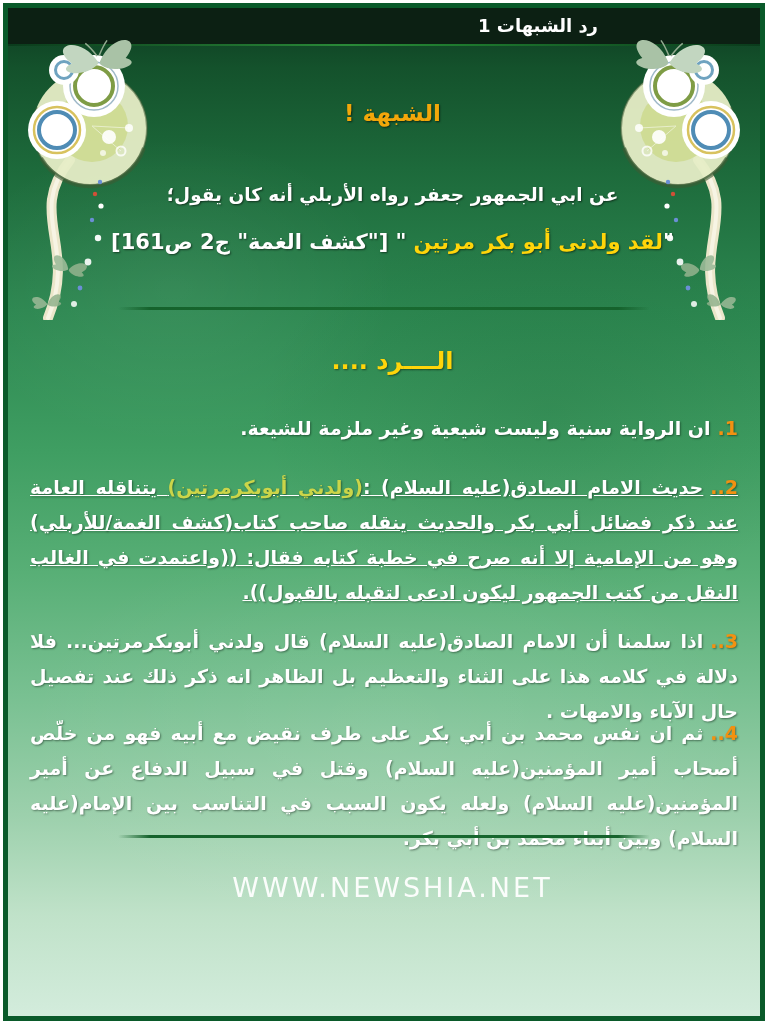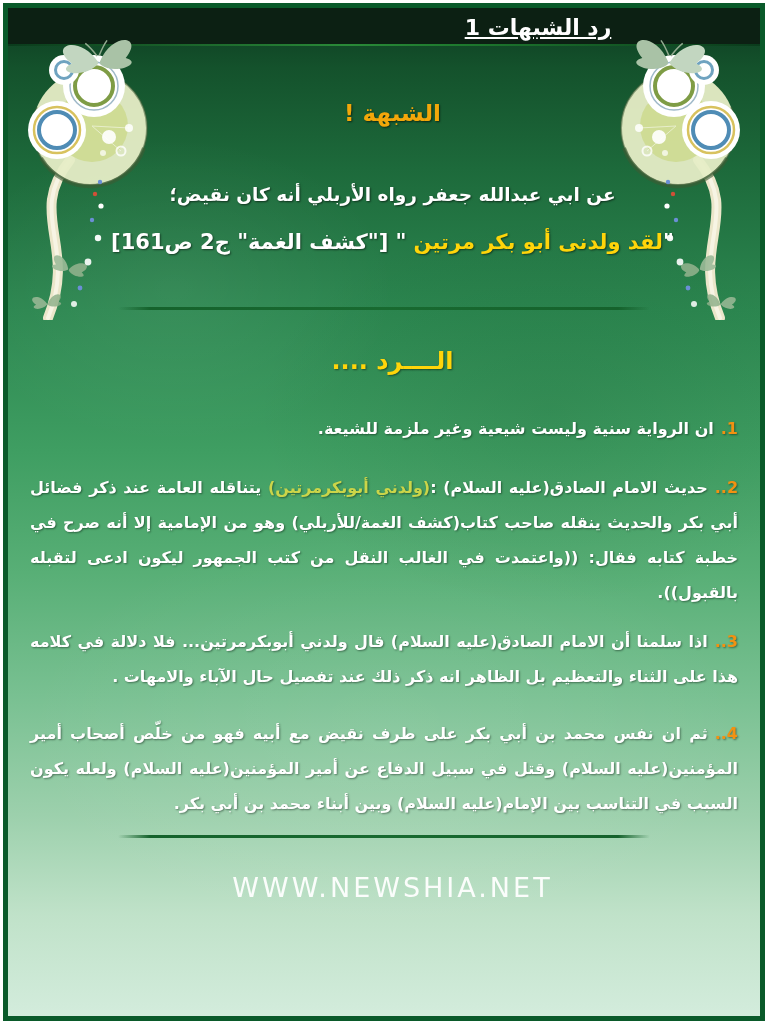--- a/index.html
+++ b/index.html
@@ -22,22 +22,22 @@
       radial-gradient(ellipse 320px 220px at 22% 28%, rgba(255,255,255,0.06), transparent 70%),
       radial-gradient(ellipse 420px 280px at 72% 40%, rgba(0,40,12,0.10), transparent 70%),
       radial-gradient(ellipse 520px 300px at 50% 72%, rgba(255,255,255,0.07), transparent 70%);
   }
   .topbar {
     position:absolute; top:0; left:0; right:0; height:36px;
     background:#0c2013; z-index:1;
   }
   .topbar-title {
     position:absolute; top:7px; left:530px; transform:translateX(-50%);
-    color:#ffffff; font-size:22px; font-weight:bold; letter-spacing:1px;
-    white-space:nowrap; direction:rtl;text-decoration:underline;
+    color:#ffffff; font-size:18px; font-weight:bold; letter-spacing:1px;
+    white-space:nowrap; direction:rtl;
   }
   .topbar-line {
     position:absolute; top:36px; left:0; right:0; height:2px; z-index:1;
     background:linear-gradient(90deg, #0a3b1c 0%, #2a8a38 45%, #1e7a2e 60%, #0a3b1c 100%);
   }
   .ornament { position:absolute; top:2px; z-index:3; }
   .ornament.left { left:0; }
   .ornament.right { right:0; transform:scaleX(-1); }
 
   .centered { position:absolute; left:17px; right:0; text-align:center; direction:rtl; z-index:2; }
@@ -63,26 +63,26 @@
     position:absolute; left:50%; transform:translateX(-50%);
     width:532px; height:3px; border-radius:2px; z-index:2;
     background:linear-gradient(90deg, rgba(21,98,44,0) 0%, #15622c 6%, #186a30 50%, #15622c 94%, rgba(21,98,44,0) 100%);
   }
   .d1 { top:299px; }
   .d2 { top:827px; }
 
   .point {
     position:absolute; left:0; right:0; padding:0 22px; z-index:2;
     direction:rtl; text-align:justify; color:#ffffff;
-    font-size:16px; font-weight:bold; line-height:35px;
+    font-size:19px; font-weight:bold; line-height:35px;
     text-shadow:1px 1px 2px rgba(0,18,8,0.45);
   }
   .point .num { color:#f29111; margin-left:7px; }
   .p1 { top:403px; text-align:right; }
-  .p2 { top:462px; }
+  .p2 { top:462px;text-decoration:underline; }
   .p3 { top:588px;margin-top:28px; }
   .p4 { top:708px; }
   .p2 .highlight { color:#cbd549; }
 
   .watermark {
     top:864px; color:#ffffff; font-size:27px; font-weight:normal;
     letter-spacing:3px; opacity:0.95; direction:ltr;
   }
 </style>
 </head>
@@ -189,21 +189,21 @@
         <circle cx="84" cy="210" r="2.2" fill="#6b8fd6"></circle>
         <circle cx="90" cy="228" r="3.2" fill="#ffffff" opacity="0.95"></circle>
         <circle cx="80" cy="252" r="3.4" fill="#ffffff" opacity="0.9"></circle>
         <circle cx="72" cy="278" r="2.4" fill="#6b8fd6"></circle>
         <circle cx="66" cy="294" r="3" fill="#ffffff" opacity="0.85"></circle>
       </g>
     </svg>
 
     <div class="centered shubha-heading">الشبهة !</div>
 
-    <div class="centered narration">عن ابي عبدالله جعفر رواه الأربلي أنه كان نقيض؛</div>
+    <div class="centered narration">عن ابي الجمهور جعفر رواه الأربلي أنه كان يقول؛</div>
 
     <div class="centered quote" dir="rtl"><span class="qmark">"</span><span class="qtext">لقد ولدنى أبو بكر مرتين</span><span class="qref">" ["كشف الغمة" ج2 ص161]</span></div>
 
     <div class="divider d1"></div>
 
     <div class="centered radd-heading">الــــرد ....</div>
 
     <p class="point p1"><span class="num">1.</span><span>ان الرواية سنية وليست شيعية وغير ملزمة للشيعة.</span></p>
 
     <p class="point p2"><span class="num">2..</span><span>حديث الامام الصادق(عليه السلام) :</span><span class="highlight">(ولدني أبوبكرمرتين)</span><span> يتناقله العامة عند ذكر فضائل أبي بكر والحديث ينقله صاحب كتاب(كشف الغمة/للأربلي) وهو من الإمامية إلا أنه صرح في خطبة كتابه فقال: ((واعتمدت في الغالب النقل من كتب الجمهور ليكون ادعى لتقبله بالقبول)).</span></p>

